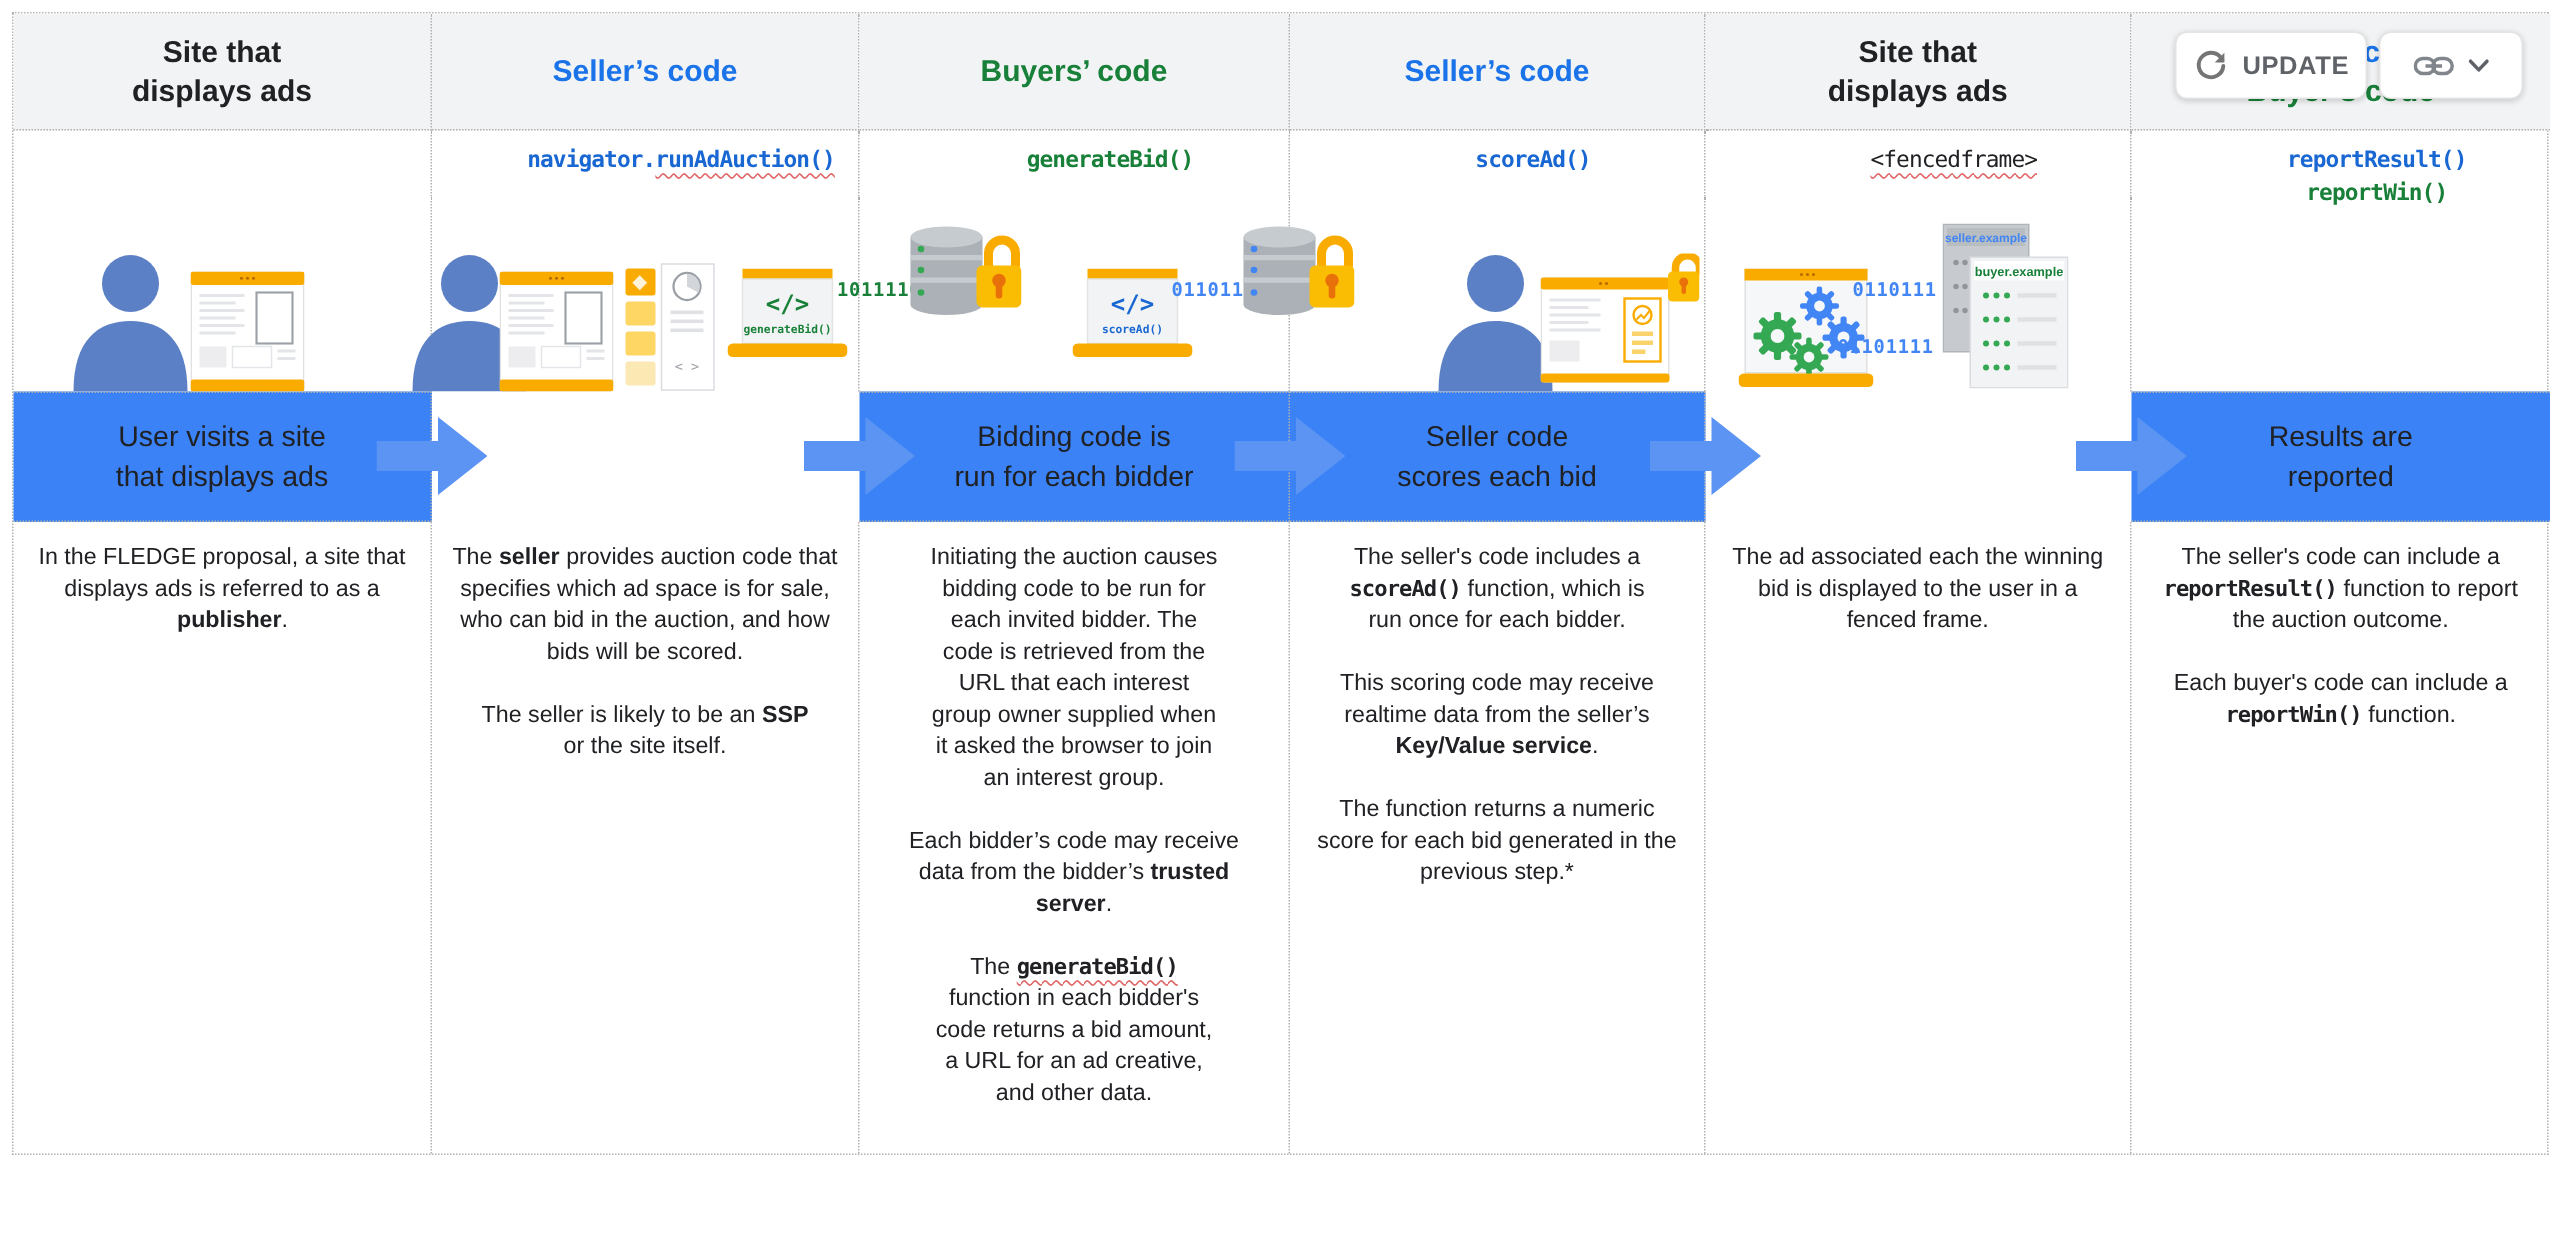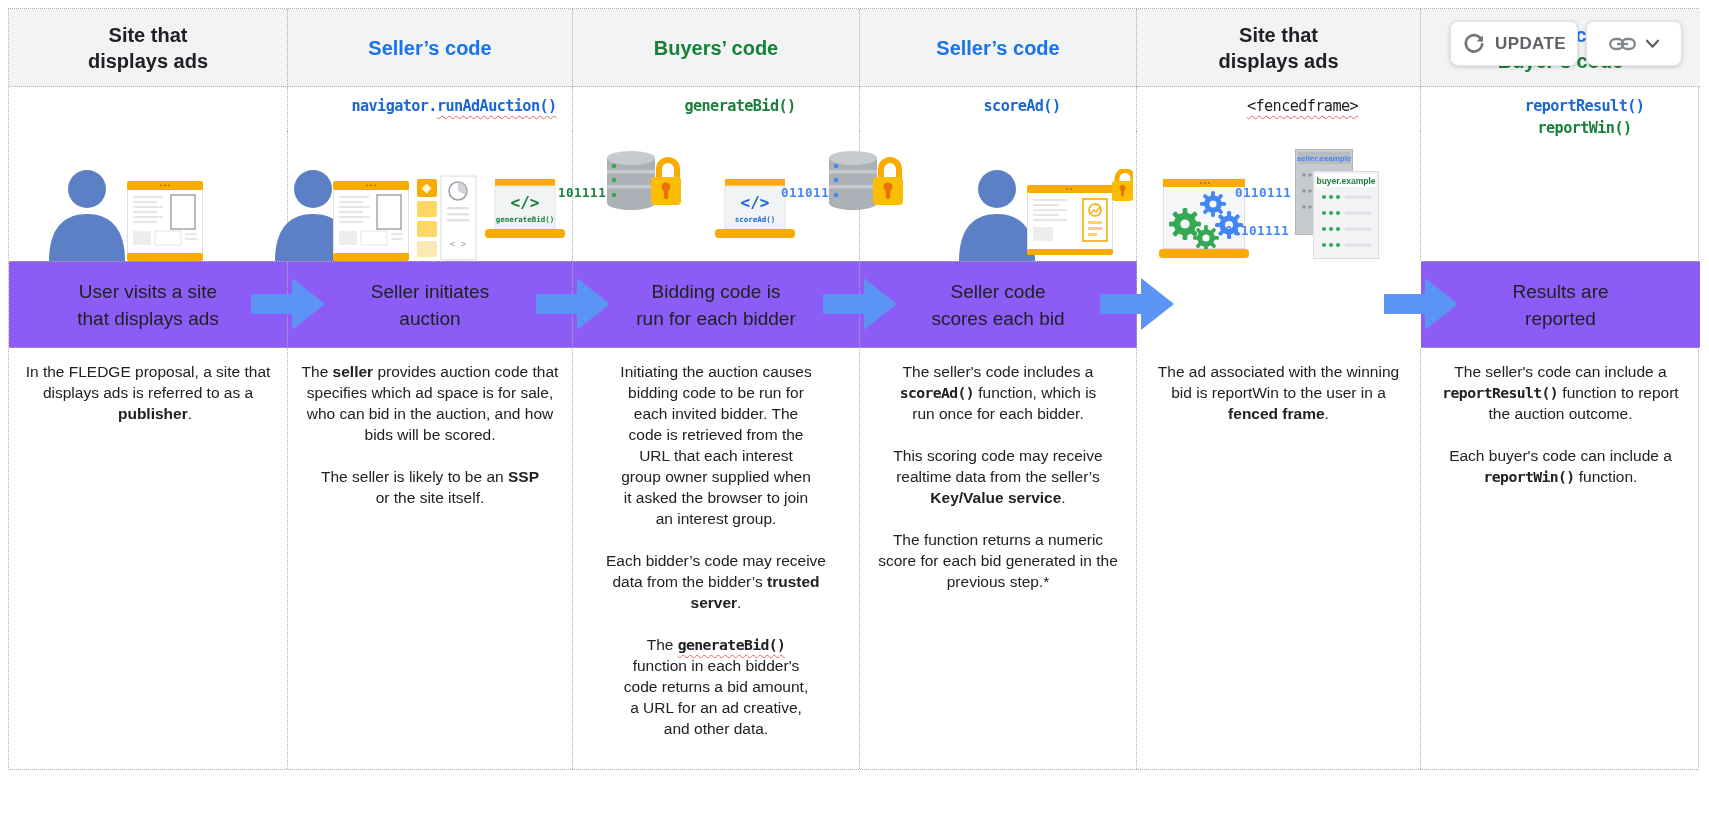--- a/index.html
+++ b/index.html
@@ -8,21 +8,21 @@
   #flow-table{position:absolute;left:8px;top:8px;width:1691px;height:762px;box-sizing:border-box;
        border:1px dotted #b0b0b0;display:grid;
        grid-template-columns:279px 285px 287px 277px 284px 279px;
        grid-template-rows:78px 44px 130px 87px auto;}
   .cell{box-sizing:border-box;border-right:1px dotted #b0b0b0;min-width:0;}
   .cell.lastcol{border-right:none;}
   .header{background:#f1f3f4;border-bottom:1px dotted #b0b0b0;display:flex;flex-direction:column;
        justify-content:center;align-items:center;font-size:20px;font-weight:bold;line-height:26px;}
   .coderow{display:flex;flex-direction:column;align-items:center;padding-top:9px;gap:3px;}
   .codeline{font-family:"DejaVu Sans Mono",monospace;font-size:16px;font-weight:bold;letter-spacing:-0.5px;white-space:nowrap;padding-left:48px;}
-  .band{background:#8b5cf6;border-top:1px dotted #b0b0b0;border-bottom:1px dotted #b0b0b0;
+  .band{background:#3b82f6;border-top:1px dotted #b0b0b0;border-bottom:1px dotted #b0b0b0;
        display:flex;align-items:center;justify-content:center;text-align:center;
        font-size:19px;line-height:27px;color:#202124;}
   .body{padding:13px 12px 0;text-align:center;font-size:15.5px;line-height:21px;}
   .para{margin:0 auto 21px;}
   .mono{font-family:"DejaVu Sans Mono",monospace;font-size:0.95em;letter-spacing:-0.6px;}
   .squiggle{text-decoration:underline;text-decoration-style:wavy;text-decoration-color:#e06666;
        text-decoration-thickness:1px;text-underline-offset:4px;}
   
   .c1p0{max-width:258px}.c2p1{max-width:236px}.c3p0{max-width:196px}.c3p1{max-width:232px}
   .c3p2{max-width:186px}.c4p0{max-width:206px}.c5p0{max-width:256px}
@@ -287,26 +287,20 @@
       <div class="cell body" style="grid-area: 5 / 1;">
         <p class="para c1p0"><span>In the FLEDGE proposal, a site that displays ads is referred to as a </span><span style="font-weight: bold; margin-left: 14px;">publisher</span><span>.</span></p>
       </div>
       <div class="cell header" style="grid-area: 1 / 2;">
         <div style="color: rgb(26, 115, 232);">Seller’s code</div>
       </div>
       <div class="cell coderow" style="grid-area: 2 / 2;">
         <div class="codeline"><span class="mono" style="font-weight: bold; color: rgb(25, 103, 210);">navigator.</span><span class="mono squiggle" style="font-weight: bold; color: rgb(25, 103, 210);">runAdAuction()</span></div>
       </div>
       <div class="cell iconspace" style="grid-area: 3 / 2;"></div>
-      <div class="cell band" style="grid-area: 4 / 2;">
-        <div>
-          <div>Seller initiates</div>
-          <div>auction</div>
-        </div>
-      </div>
       <div class="cell body" style="grid-area: 5 / 2;">
         <p class="para c2p0"><span>The </span><span style="font-weight: bold;">seller</span><span> provides auction code that specifies which ad space is for sale, who can bid in the auction, and how bids will be scored.</span></p>
         <p class="para c2p1"><span>The seller is likely to be an </span><span style="font-weight: bold;">SSP</span><span> or the site itself.</span></p>
       </div>
       <div class="cell header" style="grid-area: 1 / 3;">
         <div style="color: rgb(24, 128, 56);">Buyers’ code</div>
       </div>
       <div class="cell coderow" style="grid-area: 2 / 3;">
         <div class="codeline"><span class="mono" style="font-weight: bold; color: rgb(24, 128, 56);">generateBid()</span></div>
       </div>
@@ -342,21 +336,21 @@
       </div>
       <div class="cell header" style="grid-area: 1 / 5;">
         <div style="color: rgb(32, 33, 36);">Site that</div>
         <div style="color: rgb(32, 33, 36);">displays ads</div>
       </div>
       <div class="cell coderow" style="grid-area: 2 / 5;">
         <div class="codeline"><span class="mono squiggle" style="font-weight: normal; color: rgb(32, 33, 36);">&lt;fencedframe&gt;</span></div>
       </div>
       <div class="cell iconspace" style="grid-area: 3 / 5;"></div>
       <div class="cell body" style="grid-area: 5 / 5;">
-        <p class="para c5p0"><span>The ad associated with the winning bid is reportWin to the user in a </span><span style="font-weight: bold;">fenced frame</span><span>.</span></p>
+        <p class="para c5p0"><span>The ad associated each the winning bid is displayed to the user in a </span><span style="font-weight: normal;">fenced frame</span><span>.</span></p>
       </div>
       <div class="cell header lastcol" style="grid-area: 1 / 6;">
         <div style="color: rgb(26, 115, 232);">Seller’s code</div>
         <div style="color: rgb(24, 128, 56);">Buyer’s code</div>
       </div>
       <div class="cell coderow lastcol" style="grid-area: 2 / 6;">
         <div class="codeline"><span class="mono" style="font-weight: bold; color: rgb(25, 103, 210);">reportResult()</span></div>
         <div class="codeline"><span class="mono" style="font-weight: bold; color: rgb(24, 128, 56);">reportWin()</span></div>
       </div>
       <div class="cell iconspace lastcol" style="grid-area: 3 / 6;"></div>

